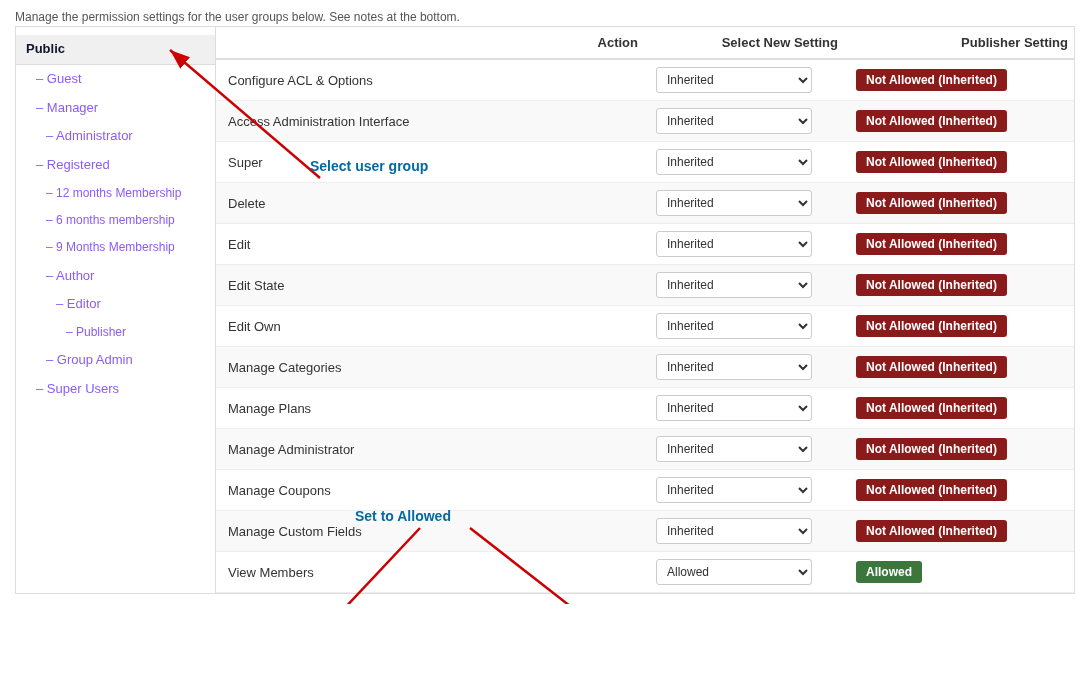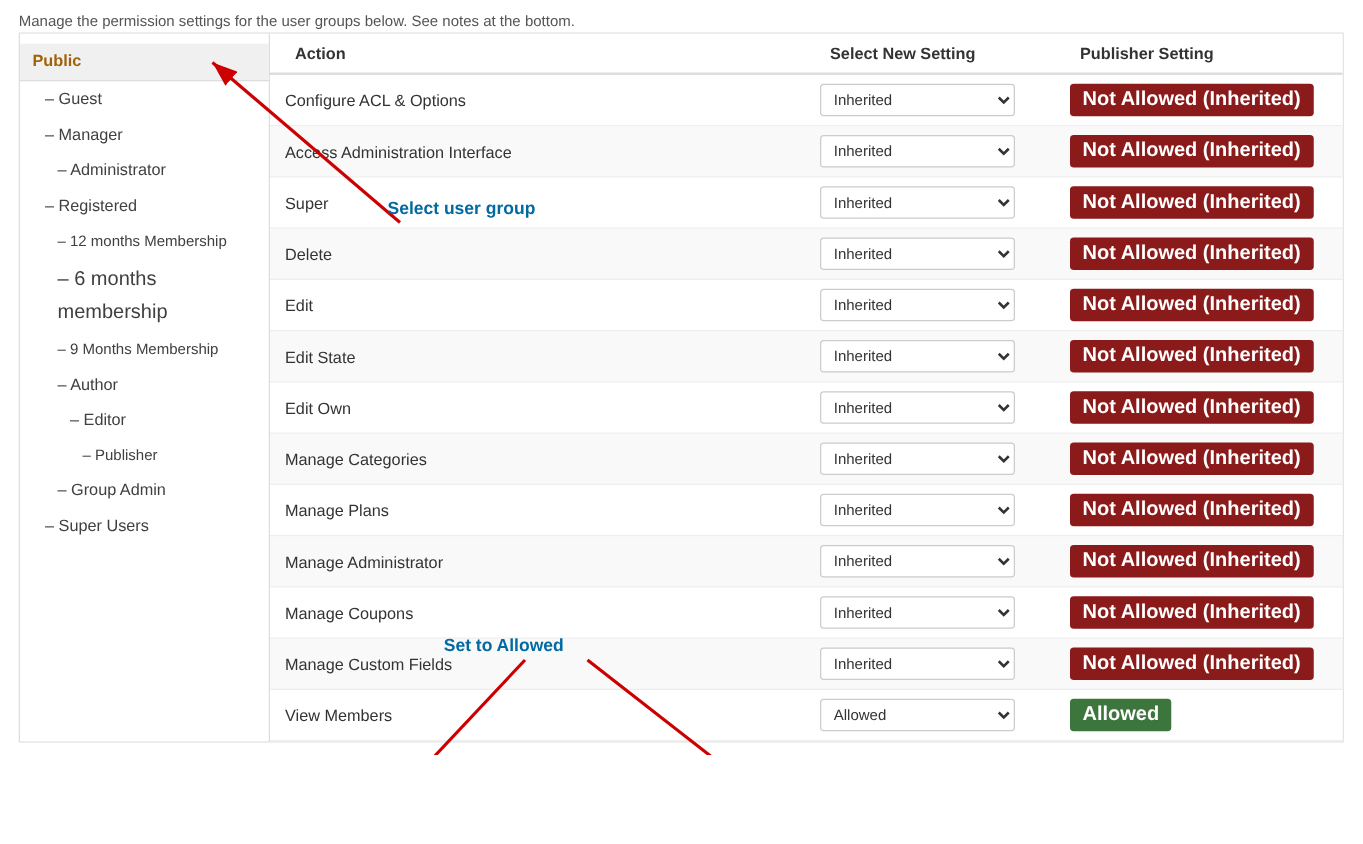--- a/index.html
+++ b/index.html
@@ -24,43 +24,43 @@
     .sidebar {
       width: 200px;
       min-width: 200px;
       border-right: 1px solid #ddd;
       padding: 8px 0;
       background: #fff;
     }
     .sidebar-item {
       padding: 4px 10px;
       cursor: pointer;
-      color: #404040;
+      color: #8b5cf6;
       font-size: 13px;
       line-height: 1.6;
     }
-    .sidebar-item.level-0 { padding-left: 10px; font-weight: bold; color: #a16207; background: #f0f0f0; border-bottom: 1px solid #ddd; }
+    .sidebar-item.level-0 { padding-left: 10px; font-weight: bold; color: #0f172a; background: #f0f0f0; border-bottom: 1px solid #ddd; }
     .sidebar-item.level-1 { padding-left: 20px; }
     .sidebar-item.level-2 { padding-left: 30px; }
     .sidebar-item.level-3 { padding-left: 40px; }
     .sidebar-item.level-4 { padding-left: 50px; }
     .content-area {
       flex: 1;
       padding: 0;
     }
     .permissions-table {
       width: 100%;
       border-collapse: collapse;
     }
     .permissions-table thead tr {
       background: #fff;
     }
     .permissions-table th {
-      padding: 8px 20px;
-      text-align: left;
+      padding: 8px 6px;
+      text-align: right;
       font-weight: bold;
       color: #333;
       font-size: 13px;
       border-bottom: 2px solid #ddd;
     }
     .permissions-table td {
       padding: 7px 12px;
       border-bottom: 1px solid #eee;
       font-size: 13px;
     }
@@ -85,21 +85,21 @@
       padding: 4px 6px;
       font-size: 12px;
       width: 100%;
       cursor: pointer;
       color: #333;
     }
     .badge {
       display: inline-block;
       padding: 4px 10px;
       border-radius: 3px;
-      font-size: 16px;
+      font-size: 12px;
       font-weight: bold;
       color: #fff;
     }
     .badge-not-allowed {
       background: #8b1a1a;
     }
     .badge-allowed {
       background: #3c763d;
     }
     .page-relative {
@@ -156,21 +156,21 @@
       </div>
       <div class="sidebar-item level-2">
         <span>   – Administrator</span>
       </div>
       <div class="sidebar-item level-1">
         <span>– Registered</span>
       </div>
       <div class="sidebar-item level-2" style="font-size:12px;">
         <span>  – 12 months Membership</span>
       </div>
-      <div class="sidebar-item level-2" style="font-size:16px;">
+      <div class="sidebar-item level-2" style="font-size:12px;">
         <span>  – 6 months membership</span>
       </div>
       <div class="sidebar-item level-2" style="font-size:12px;">
         <span>  – 9 Months Membership</span>
       </div>
       <div class="sidebar-item level-2">
         <span>  – Author</span>
       </div>
       <div class="sidebar-item level-3">
         <span>    – Editor</span>

